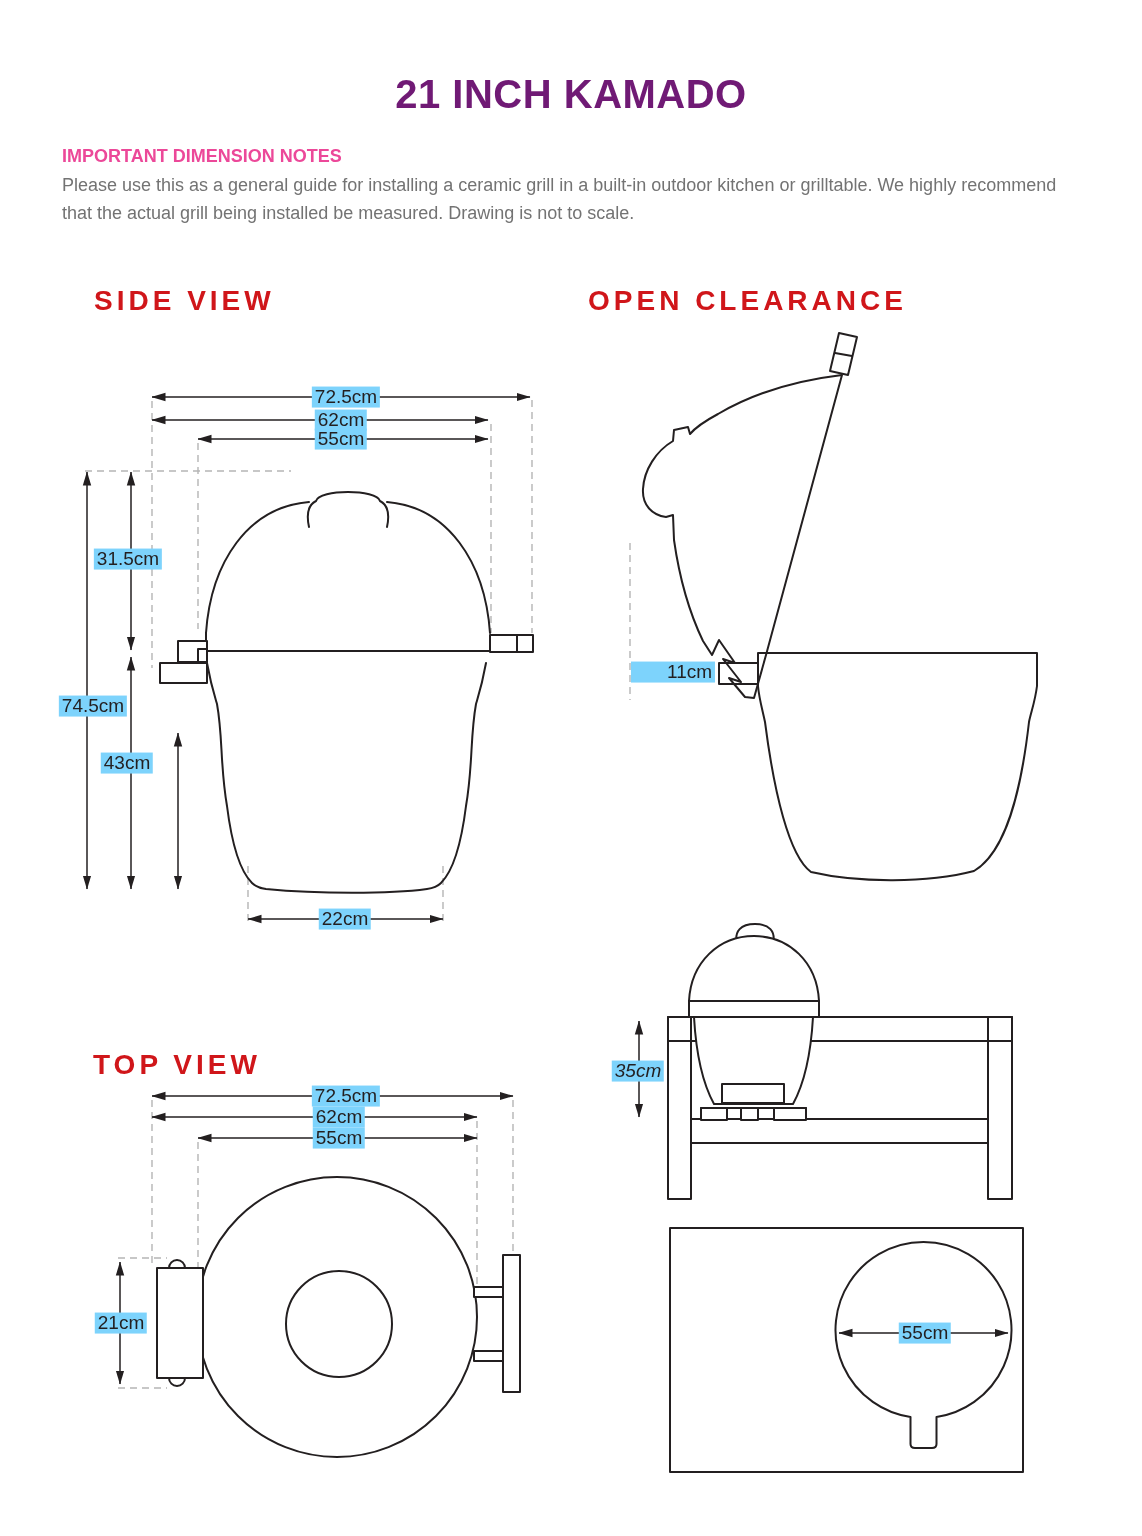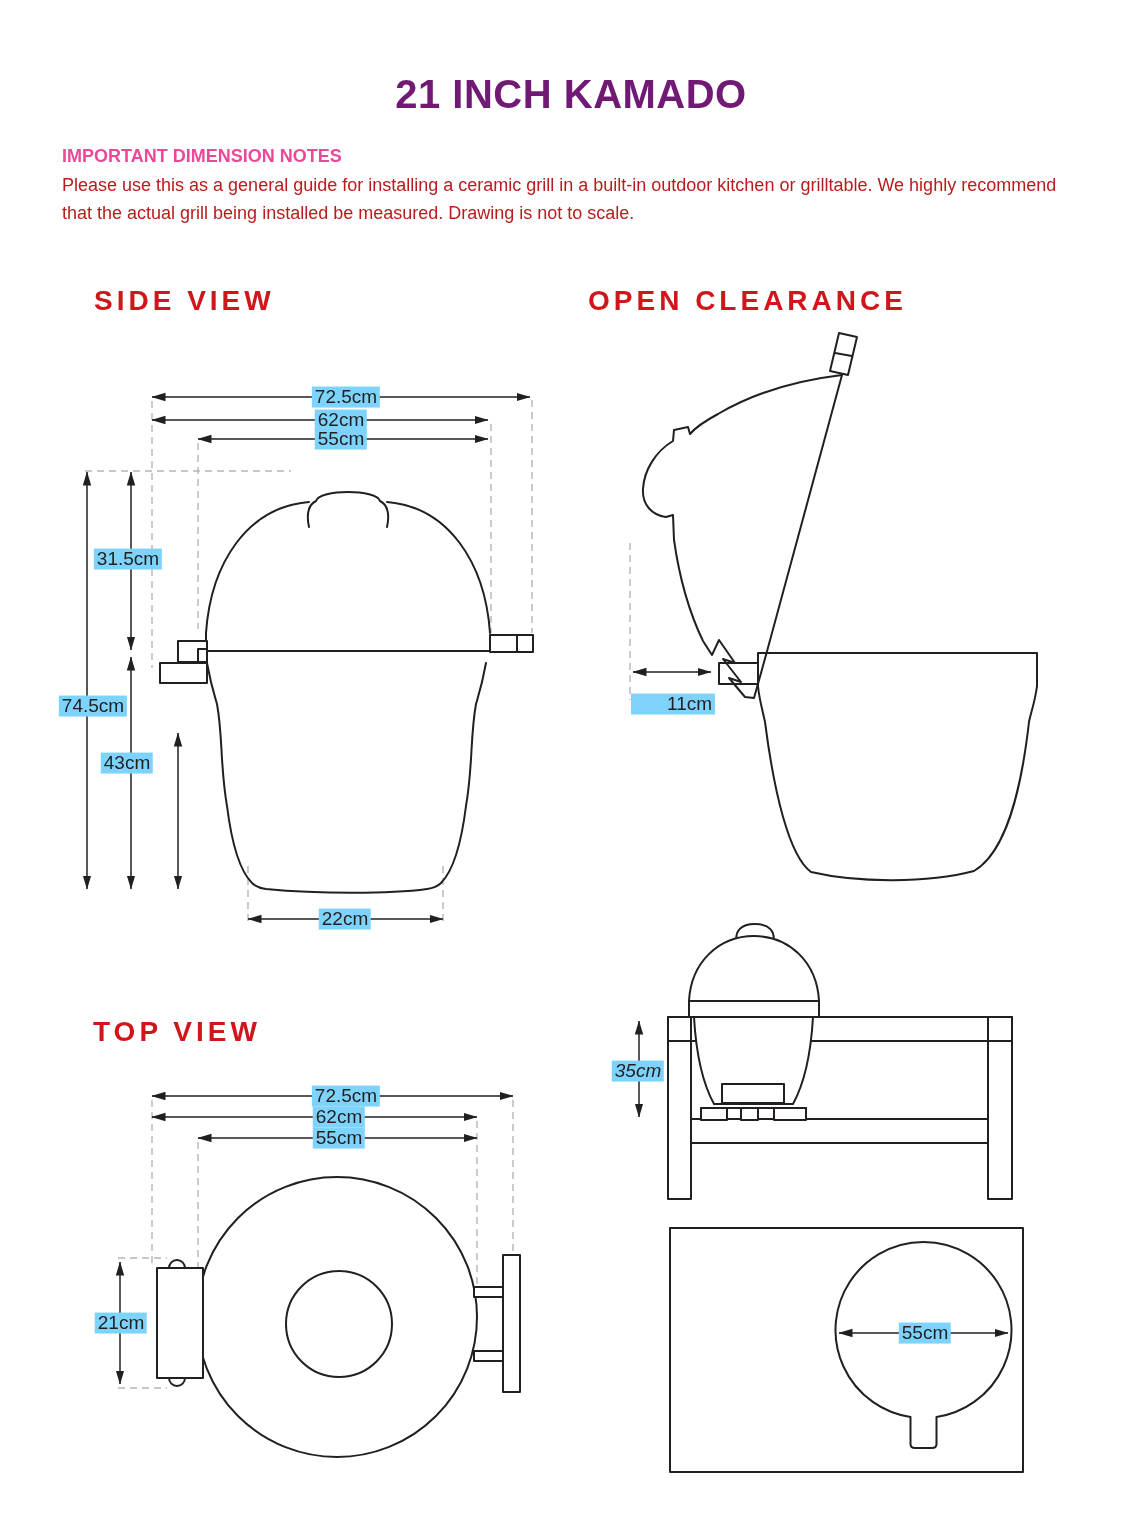--- a/index.html
+++ b/index.html
@@ -9,21 +9,21 @@
   }
   .page-title{
     position:absolute;top:72px;left:0;width:100%;text-align:center;
     font-size:40px;font-weight:bold;color:#701a75;letter-spacing:0.5px;margin:0;
   }
   .notes-heading{
     position:absolute;left:62px;top:146px;font-size:18px;font-weight:bold;color:#ec4899;
   }
   .notes-body{
     position:absolute;left:62px;top:172px;width:1022px;margin:0;
-    font-size:18px;line-height:1.55;color:#b91c1c;
+    font-size:18px;line-height:1.55;color:#737373;
   }
   .sec-heading{
     position:absolute;font-size:28px;font-weight:bold;letter-spacing:4px;color:#d0161a;white-space:nowrap;
   }
   .dim{
     position:absolute;transform:translate(-50%,-50%);
     background:#7dd3fc;padding:0 3px;font-size:19px;color:#231f20;white-space:nowrap;line-height:1.1;
   }
   svg.canvas{position:absolute;left:0;top:0;}
   .ol{stroke:#231f20;stroke-width:2;fill:none;stroke-linejoin:round;stroke-linecap:round;}
@@ -36,21 +36,21 @@
 
 <div class="page">
 
   <h1 class="page-title">21 INCH KAMADO</h1>
 
   <div class="notes-heading">IMPORTANT DIMENSION NOTES</div>
   <p class="notes-body">Please use this as a general guide for installing a ceramic grill in a built-in outdoor kitchen or grilltable. We highly recommend that the actual grill being installed be measured. Drawing is not to scale.</p>
 
   <div class="sec-heading" style="left:94px;top:285px;">SIDE VIEW</div>
   <div class="sec-heading" style="left:588px;top:285px;">OPEN CLEARANCE</div>
-  <div class="sec-heading" style="left:93px;top:1016px;">TOP VIEW</div>
+  <div class="sec-heading" style="left:93px;top:1049px;">TOP VIEW</div>
 
   <svg class="canvas" width="1142" height="1536" viewBox="0 0 1142 1536">
     <defs>
       <marker id="mE" viewBox="0 0 14 10" refX="13.5" refY="5" markerWidth="14" markerHeight="10" orient="auto" markerUnits="userSpaceOnUse">
         <path d="M0,0.8 L14,5 L0,9.2 Z" fill="#231f20"></path>
       </marker>
       <marker id="mS" viewBox="0 0 14 10" refX="13.5" refY="5" markerWidth="14" markerHeight="10" orient="auto-start-reverse" markerUnits="userSpaceOnUse">
         <path d="M0,0.8 L14,5 L0,9.2 Z" fill="#231f20"></path>
       </marker>
     </defs>
@@ -146,21 +146,21 @@
   </svg>
 
   <span class="dim" style="left:346px;top:397px;">72.5cm</span>
   <span class="dim" style="left:341px;top:420px;">62cm</span>
   <span class="dim" style="left:341px;top:439px;">55cm</span>
   <span class="dim" style="left:128px;top:559px;">31.5cm</span>
   <span class="dim" style="left:93px;top:692px;margin-top:14px;">74.5cm</span>
   <span class="dim" style="left:127px;top:763px;">43cm</span>
   <span class="dim" style="left:345px;top:919px;">22cm</span>
 
-  <span class="dim" style="left:673px;top:704px;padding-left:36px;">11cm</span>
+  <span class="dim" style="left:673px;top:672px;padding-left:36px;">11cm</span>
 
   <span class="dim" style="left:638px;top:1071px;font-style:italic;">35cm</span>
 
   <span class="dim" style="left:925px;top:1333px;">55cm</span>
 
   <span class="dim" style="left:346px;top:1096px;">72.5cm</span>
   <span class="dim" style="left:339px;top:1117px;">62cm</span>
   <span class="dim" style="left:339px;top:1138px;">55cm</span>
   <span class="dim" style="left:121px;top:1323px;text-align:right;">21cm</span>
 

